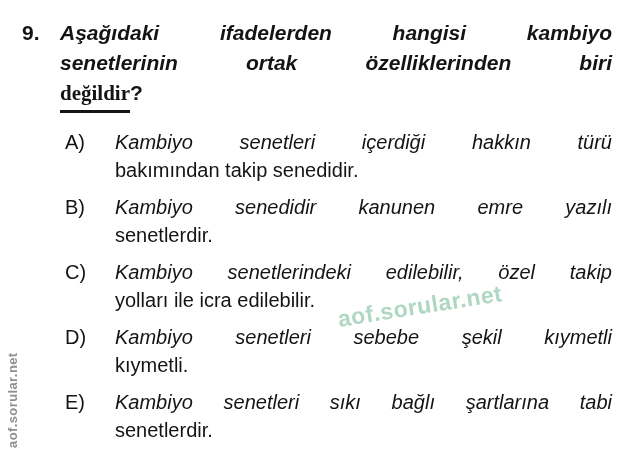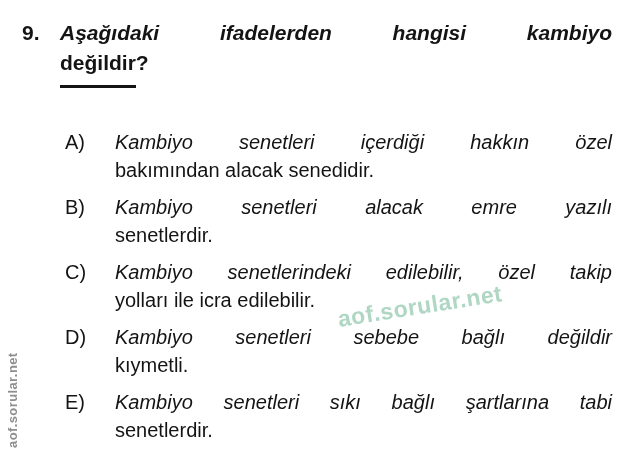--- a/index.html
+++ b/index.html
@@ -57,21 +57,22 @@
   .q-number { width: 38px; flex: none; }
   .q-text { width: 552px; }
 
   
   .jline { text-align: justify; text-align-last: justify; font-style: italic; }
   
   .lline { text-align: left; }
 
   .u-word {
     border-bottom: 3px solid #141414;
-    padding-bottom: 11px;
+    padding-bottom: 5px;
+    font-family: Liberation Serif, serif;
   }
 
   
   .options {
     position: absolute;
     left: 65px;
     top: 128px;
     width: 547px;
     z-index: 1;
     font-size: 20px;
@@ -87,54 +88,55 @@
 <div class="page" style="color: rgb(20, 20, 20); background: rgb(255, 255, 255);">
 
   <div class="wm-center" style="color: rgb(175, 215, 195);">aof.sorular.net</div>
 
   <div class="wm-left" style="color: rgb(143, 143, 143);">aof.sorular.net</div>
 
   <div class="question">
     <div class="q-number">9.</div>
     <div class="q-text">
       <div class="jline">Aşağıdaki ifadelerden hangisi kambiyo</div>
+      <div class="jline">senetlerinin ortak özelliklerinden biri</div>
       <div class="lline"><span class="u-word">değildir</span><span>?</span></div>
     </div>
   </div>
 
   <div class="options">
 
     <div class="option">
       <div class="opt-label">A)</div>
       <div class="opt-text">
-        <div class="jline">Kambiyo senetleri içerdiği hakkın özel</div>
-        <div class="lline">bakımından alacak senedidir.</div>
+        <div class="jline">Kambiyo senetleri içerdiği hakkın türü</div>
+        <div class="lline">bakımından takip senedidir.</div>
       </div>
     </div>
 
     <div class="option">
       <div class="opt-label">B)</div>
       <div class="opt-text">
-        <div class="jline">Kambiyo senetleri alacak emre yazılı</div>
+        <div class="jline">Kambiyo senedidir kanunen emre yazılı</div>
         <div class="lline">senetlerdir.</div>
       </div>
     </div>
 
     <div class="option">
       <div class="opt-label">C)</div>
       <div class="opt-text">
         <div class="jline">Kambiyo senetlerindeki edilebilir, özel takip</div>
         <div class="lline">yolları ile icra edilebilir.</div>
       </div>
     </div>
 
     <div class="option">
       <div class="opt-label">D)</div>
       <div class="opt-text">
-        <div class="jline">Kambiyo senetleri sebebe bağlı değildir</div>
+        <div class="jline">Kambiyo senetleri sebebe şekil kıymetli</div>
         <div class="lline">kıymetli.</div>
       </div>
     </div>
 
     <div class="option">
       <div class="opt-label">E)</div>
       <div class="opt-text">
         <div class="jline">Kambiyo senetleri sıkı bağlı şartlarına tabi</div>
         <div class="lline">senetlerdir.</div>
       </div>

